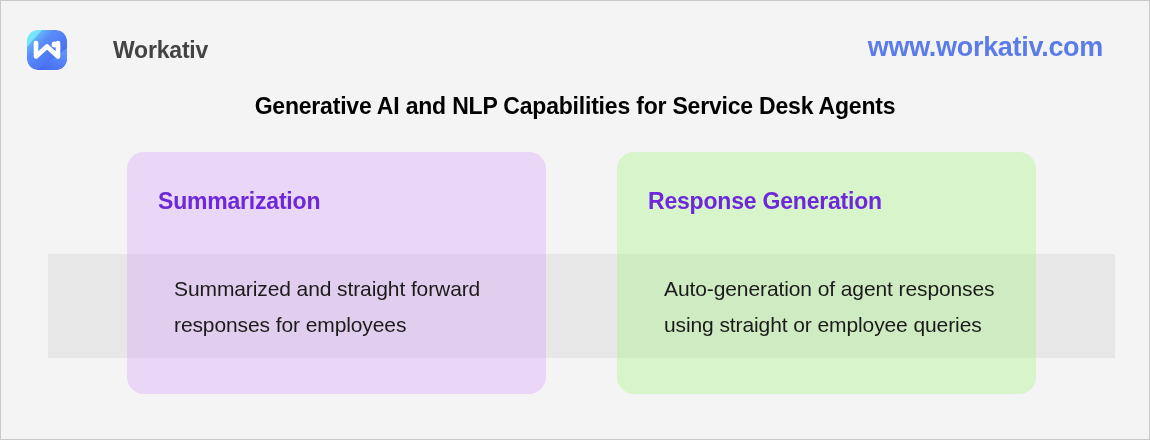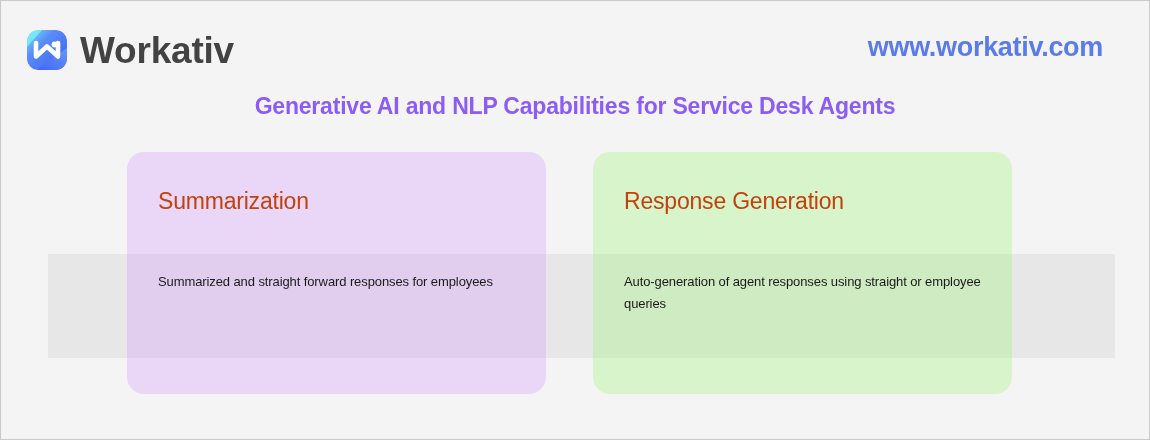--- a/index.html
+++ b/index.html
@@ -35,25 +35,26 @@
   }
   .brand-logo {
     width: 40px;
     height: 40px;
     border-radius: 11px;
     overflow: hidden;
     display: block;
     flex: none;
   }
   .brand-name {
-    font-size: 37px;
+    font-size: 23px;
     font-weight: bold;
     color: #434343;
     letter-spacing: -0.2px;
     line-height: 1;
+    margin-left: 33px;
   }
 
   .site-url {
     position: absolute;
     right: 46px;
     top: 33px;
     font-size: 27px;
     font-weight: bold;
     color: #5b7ce8;
     letter-spacing: -0.3px;
@@ -62,21 +63,21 @@
 
   
   .page-title {
     position: absolute;
     left: 0;
     right: 0;
     top: 91px;
     text-align: center;
     font-size: 23px;
     font-weight: bold;
-    color: #8b5cf6;
+    color: #000000;
     letter-spacing: -0.2px;
     line-height: 1.3;
   }
 
   
   .grey-band {
     position: absolute;
     left: 47px;
     top: 253px;
     width: 1067px;
@@ -92,38 +93,38 @@
     height: 242px;
     border-radius: 17px;
     box-sizing: border-box;
     padding: 38px 0 0 31px;
   }
   .card--summarization {
     left: 126px;
     background: rgba(211, 146, 252, 0.30);
   }
   .card--response {
-    left: 592px;
+    left: 616px;
     background: rgba(150, 245, 105, 0.30);
   }
   .card-title {
     font-size: 23px;
-    font-weight: normal;
-    color: #c2410c;
+    font-weight: bold;
+    color: #6d28d9;
     letter-spacing: -0.2px;
     line-height: 1;
     margin: 0 7px 58px 0;
   }
   .card-body {
-    font-size: 13px;
+    font-size: 21px;
     color: #1b1b1b;
     line-height: 1.72;
     letter-spacing: -0.1px;
     max-width: 372px;
-    margin: 0;
+    margin: 16px;
   }
 </style>
 </head>
 <body>
 
 <div class="canvas">
 
   <div class="brand">
     <span class="brand-logo">
       <svg width="40" height="40" viewBox="0 0 40 40" xmlns="http://www.w3.org/2000/svg">

